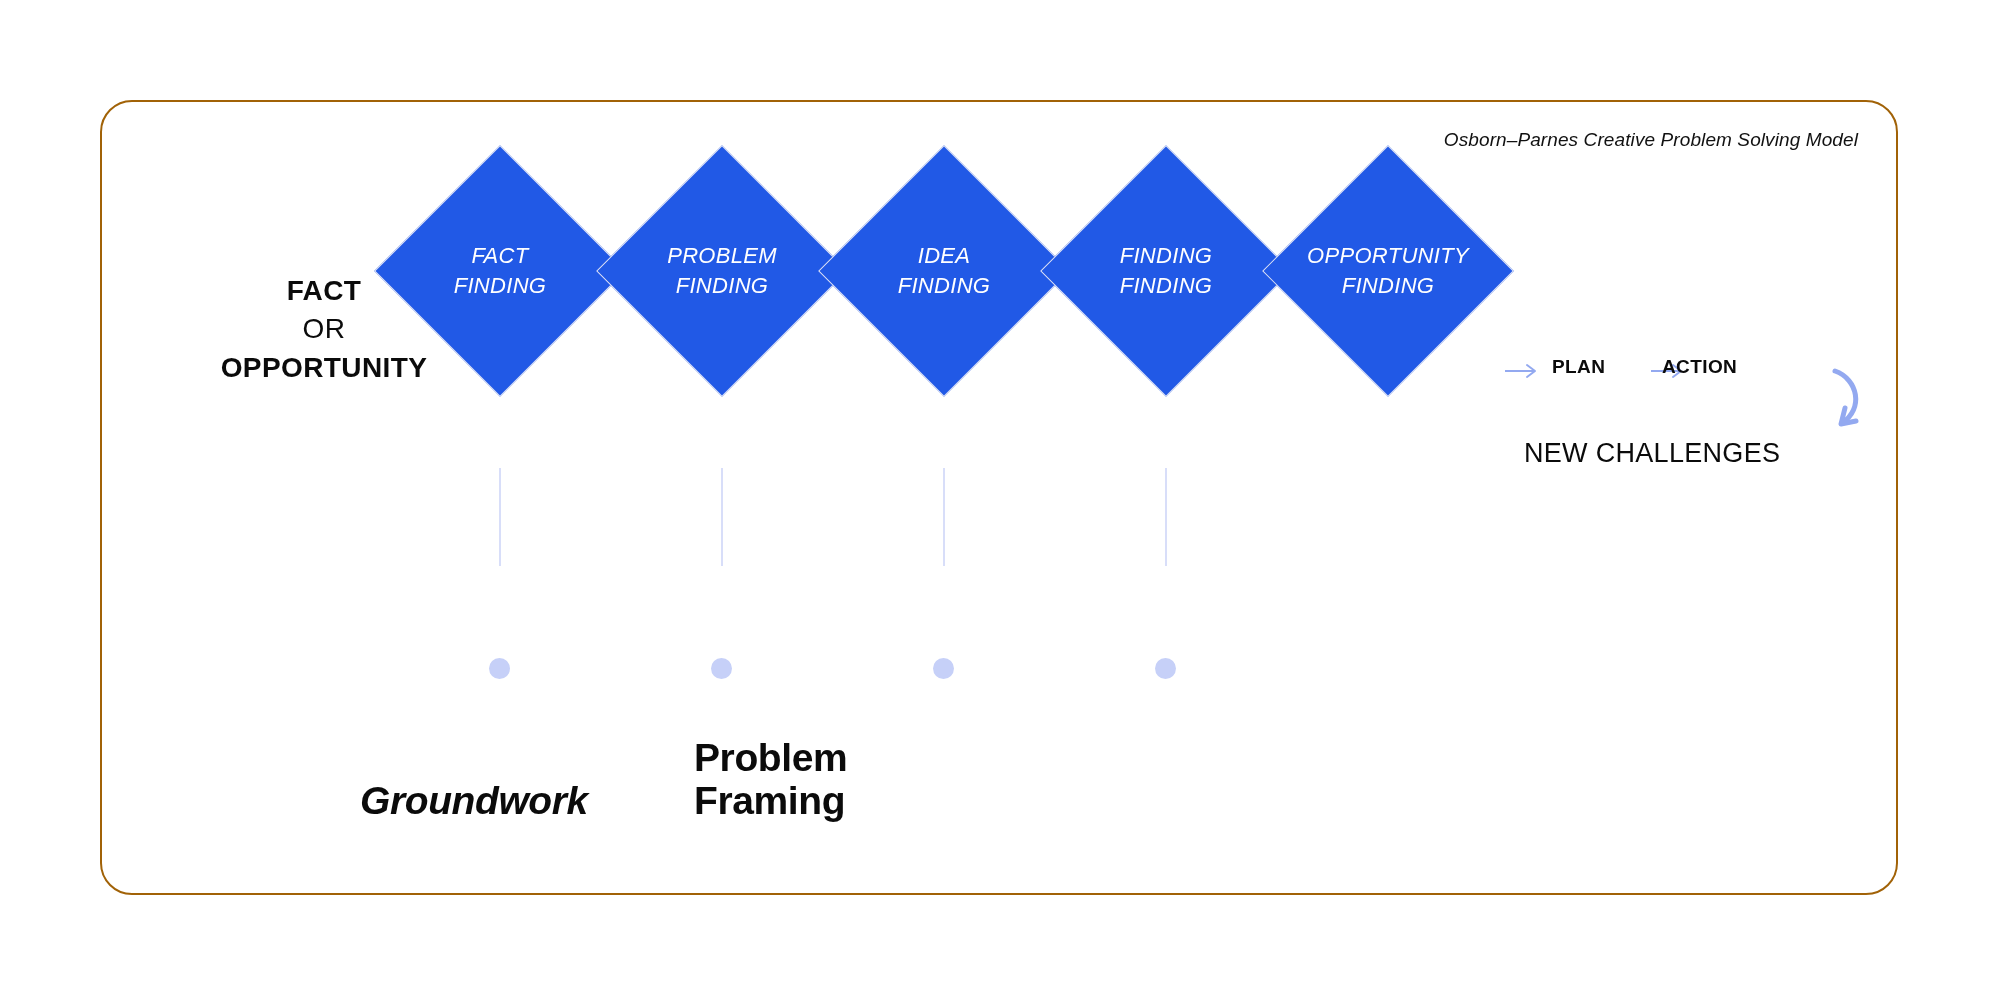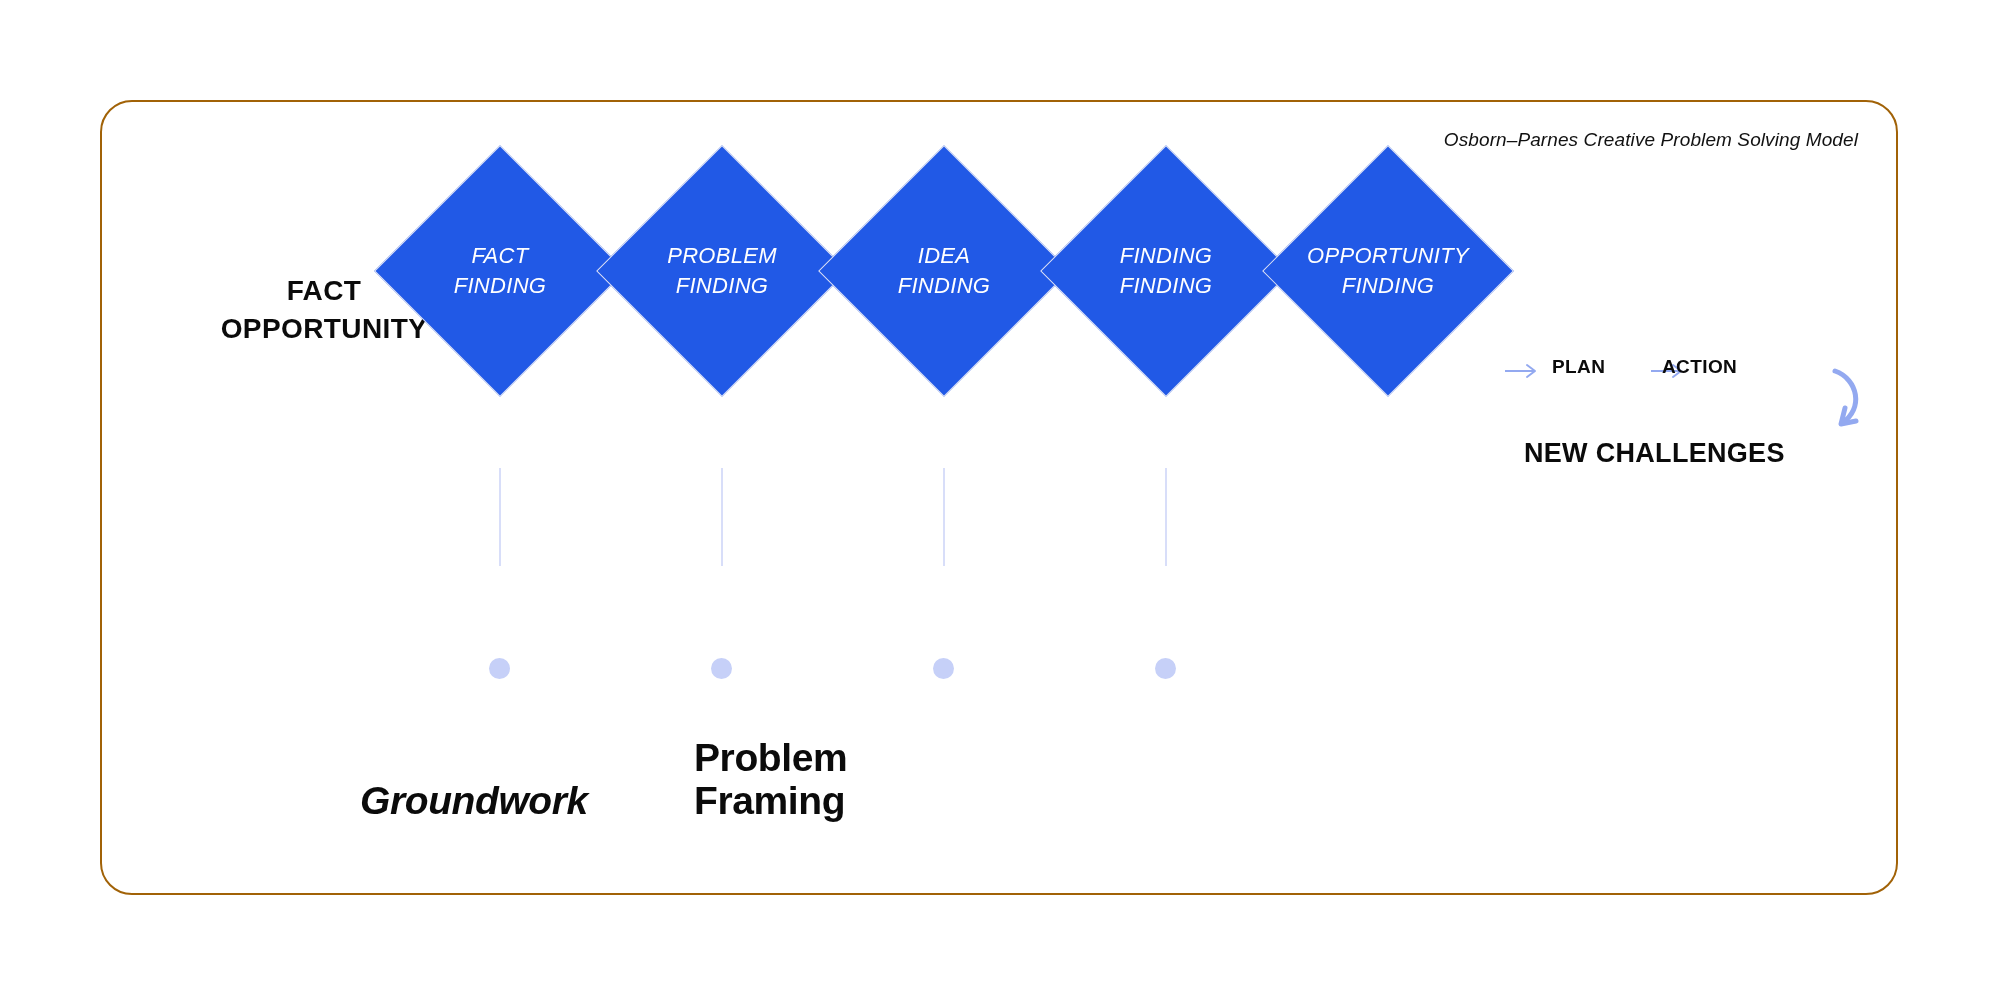--- a/index.html
+++ b/index.html
@@ -114,21 +114,21 @@
     position: absolute;
     font-size: 19px;
     font-weight: 700;
     letter-spacing: 0.4px;
     color: #0b0b0b;
     white-space: nowrap;
   }
   #new-challenges {
     position: absolute;
     font-size: 27px;
-    font-weight: 700;
+    font-weight: 400;
     letter-spacing: 0.3px;
     color: #0b0b0b;
     white-space: nowrap;
   }
   #loop-arrow {
     position: absolute;
     left: 1690px;
     top: 255px;
     width: 90px;
     height: 90px;
@@ -162,20 +162,21 @@
 </style>
 </head>
 <body>
 
 <div id="card">
 
   <div id="caption">Osborn–Parnes Creative Problem Solving Model</div>
 
   <div id="entry">
     <span class="ln bold">FACT</span>
+    <span class="ln thin">OR</span>
     <span class="ln bold">OPPORTUNITY</span>
   </div>
 
   <svg id="entry-arrow" viewBox="0 0 44 24">
     <line x1="1" y1="12" x2="38" y2="12" stroke="#93A9F0" stroke-width="2"></line>
     <polyline points="30,5 39,12 30,19" fill="none" stroke="#93A9F0" stroke-width="2" stroke-linecap="round" stroke-linejoin="round"></polyline>
   </svg>
 
   <div class="diamond-wrap" style="left:287px;">
     <div class="diamond-shape"></div>

